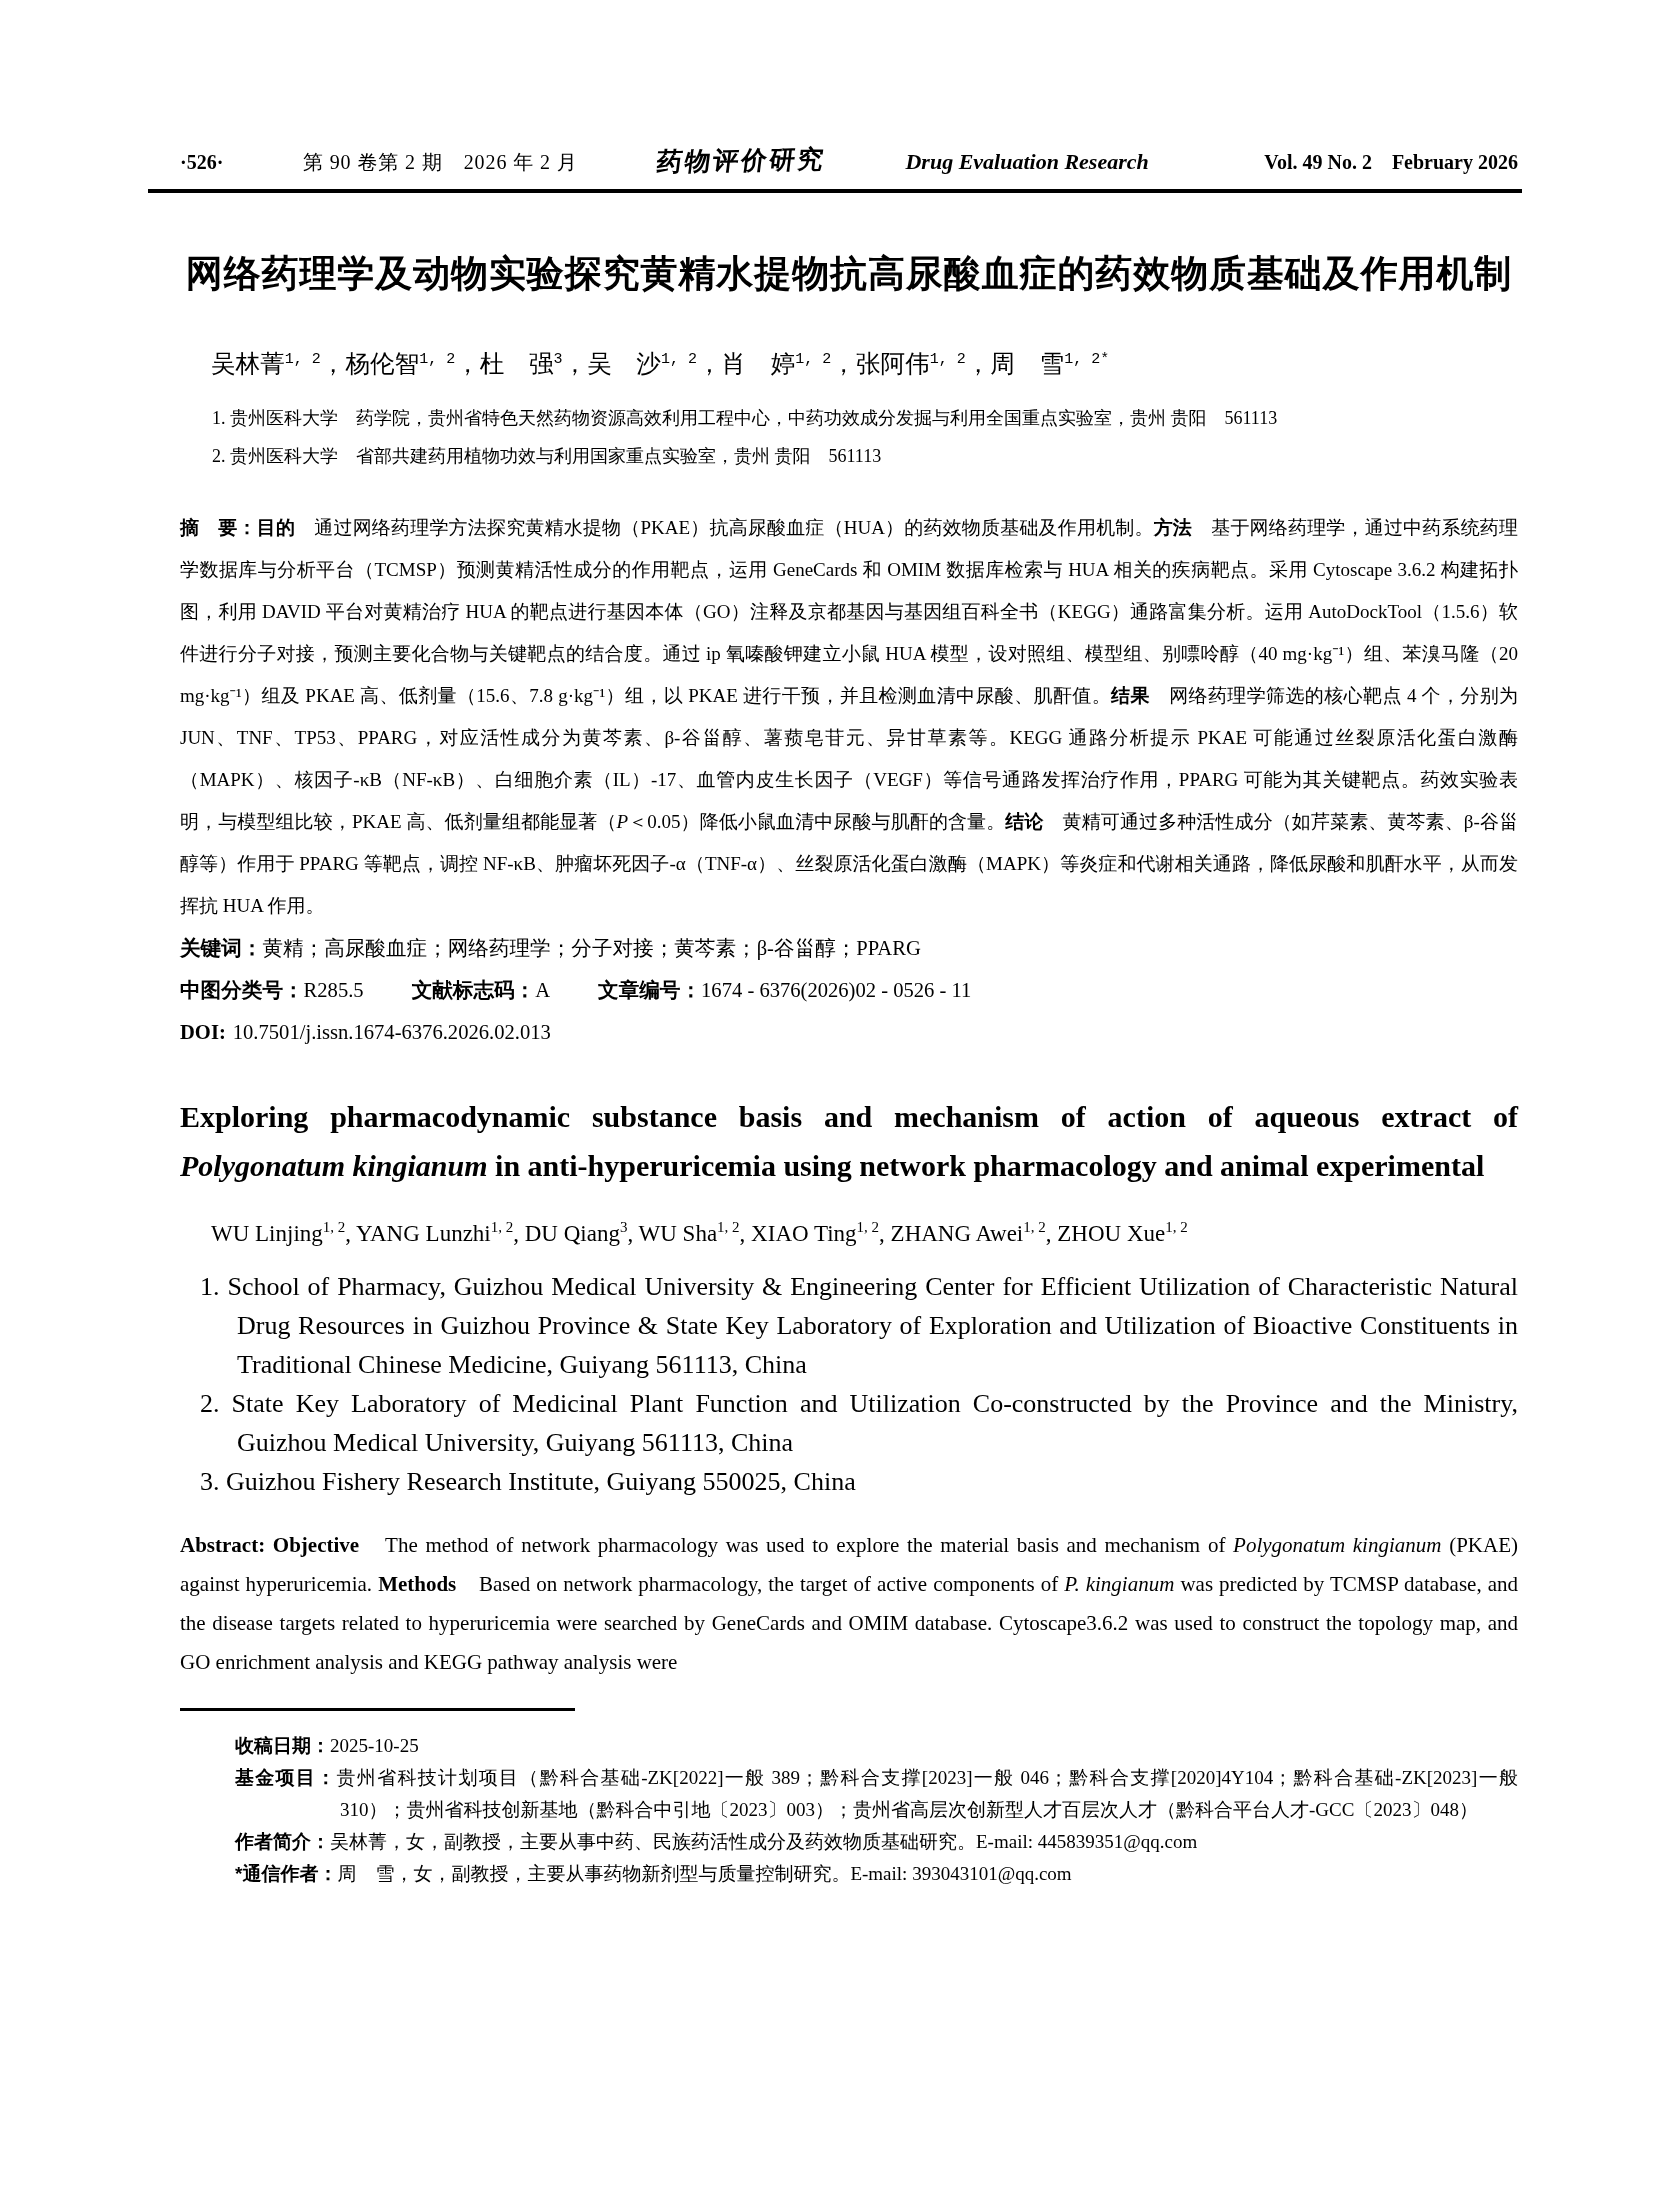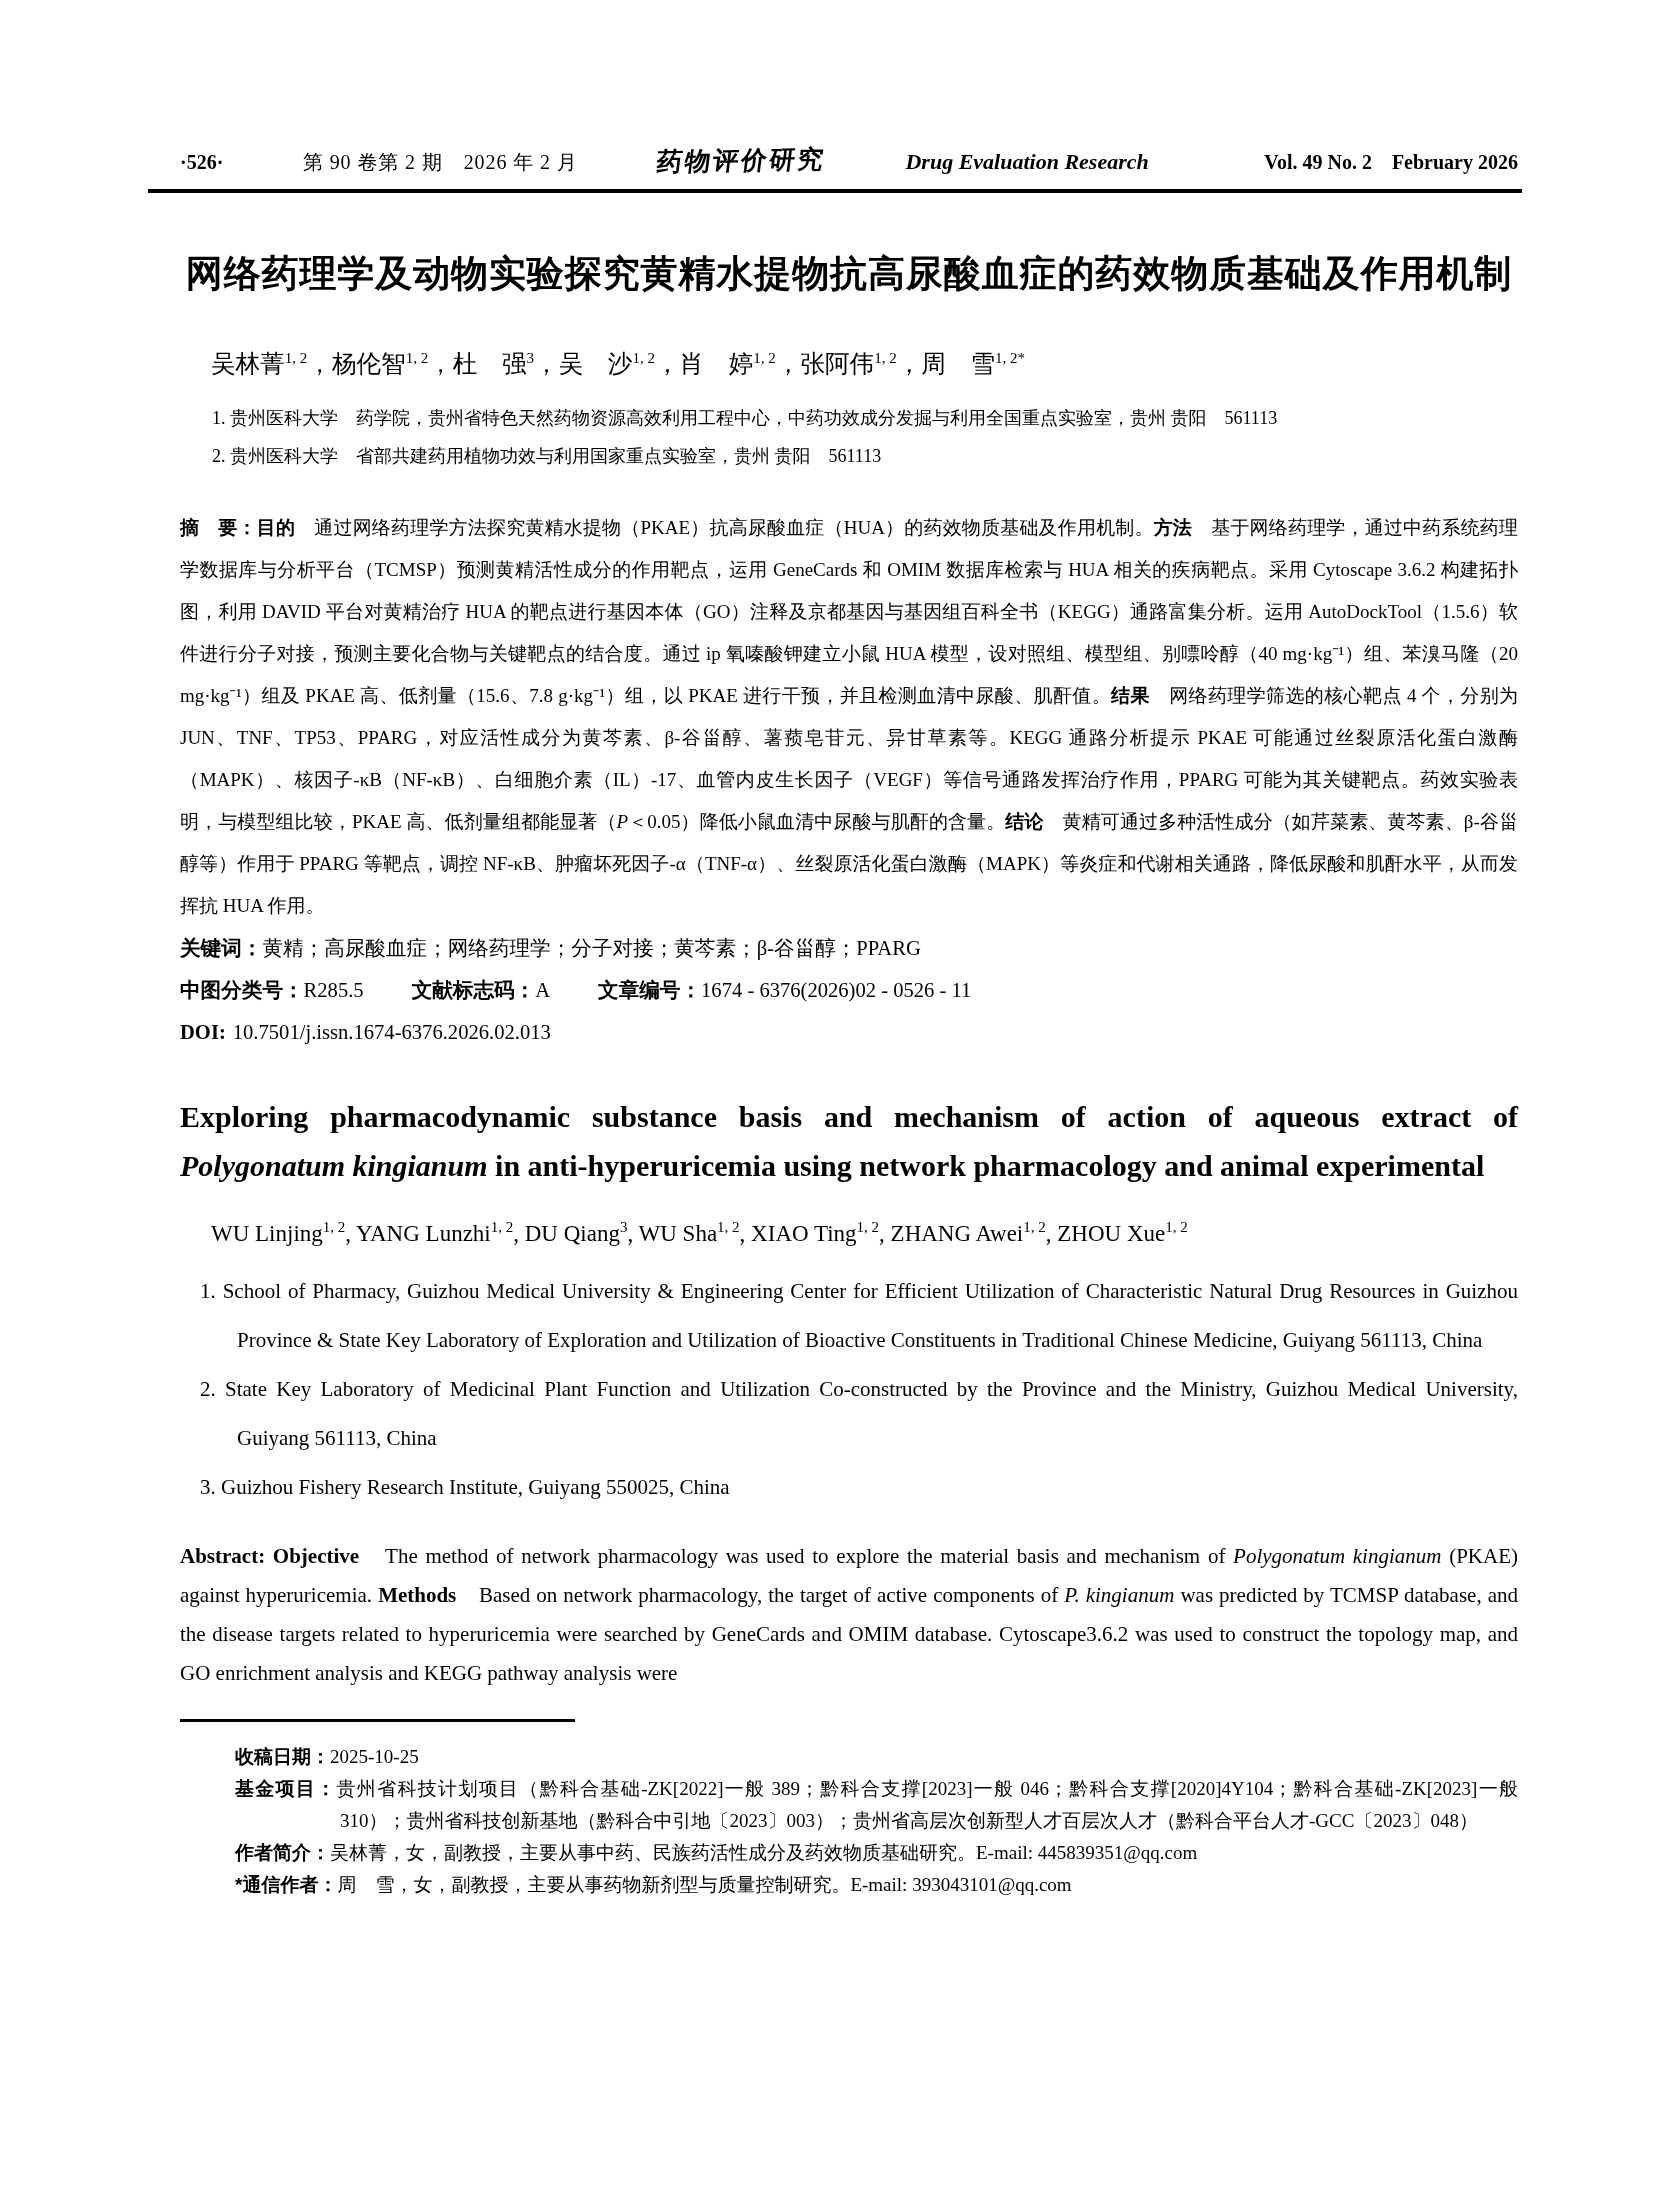--- a/index.html
+++ b/index.html
@@ -26,21 +26,21 @@
   .hdr-jen{font-weight:bold;font-style:italic;font-size:22px;text-align:center;}
   .hdr-vol{font-weight:bold;margin-left:36px;}
   .header-rule{height:4px;background:#000;margin:11.4px -4.4px 0 -32px;}
   
   .title-cn{
     margin:56px 0 0 0;
     font-family:"Liberation Sans", sans-serif;
     font-weight:bold;font-size:37px;line-height:49px;
     text-align:center;letter-spacing:0.9px;
   }
-  .authors-cn{margin-top:49px;font-size:24.6px;text-indent:31px;}
+  .authors-cn{margin-top:49px;font-size:24.6px;text-indent:31px;font-family:Liberation Mono, monospace;}
   .authors-cn sup,.authors-en sup{font-size:15px;}
   .affils-cn{margin-top:18.4px;margin-left:32px;font-size:18px;line-height:38px;}
   .affil-cn{padding-left:32px;text-indent:-32px;}
   
   .abstract-cn{
     margin:32px 0 0 0;font-size:19px;line-height:42px;
     text-align:justify;
   }
   .hei{font-family:"Liberation Sans", sans-serif;font-weight:bold;}
   .it{font-style:italic;}
@@ -49,21 +49,21 @@
   .clc-gap{margin-right:48px;}
   .doi-value{margin-left:7px;}
   
   .title-en{
     margin:39px 0 0 0;
     font-size:30px;line-height:49px;font-weight:bold;
     text-align:justify;
   }
   .title-en .it{font-style:italic;}
   .authors-en{margin-top:30px;font-size:23px;text-indent:31px;}
-  .affils-en{margin-top:19.3px;margin-left:20px;font-size:21px;line-height:49px;text-align:justify;}
+  .affils-en{margin-top:19.3px;margin-left:20px;font-size:26px;line-height:39px;text-align:justify;}
   .affil-en{padding-left:37px;text-indent:-37px;}
   .abstract-en{
     margin:25.5px 0 0 0;font-size:21px;line-height:39px;text-align:justify;
   }
   
   .fn-rule{margin-top:25.5px;width:395px;height:3.1px;background:#000;}
   .footnote{margin:19.3px 0 0 55px;font-size:19px;line-height:32px;}
   .fn-row{padding-left:105px;text-indent:-105px;text-align:justify;}
 </style>
 </head>

